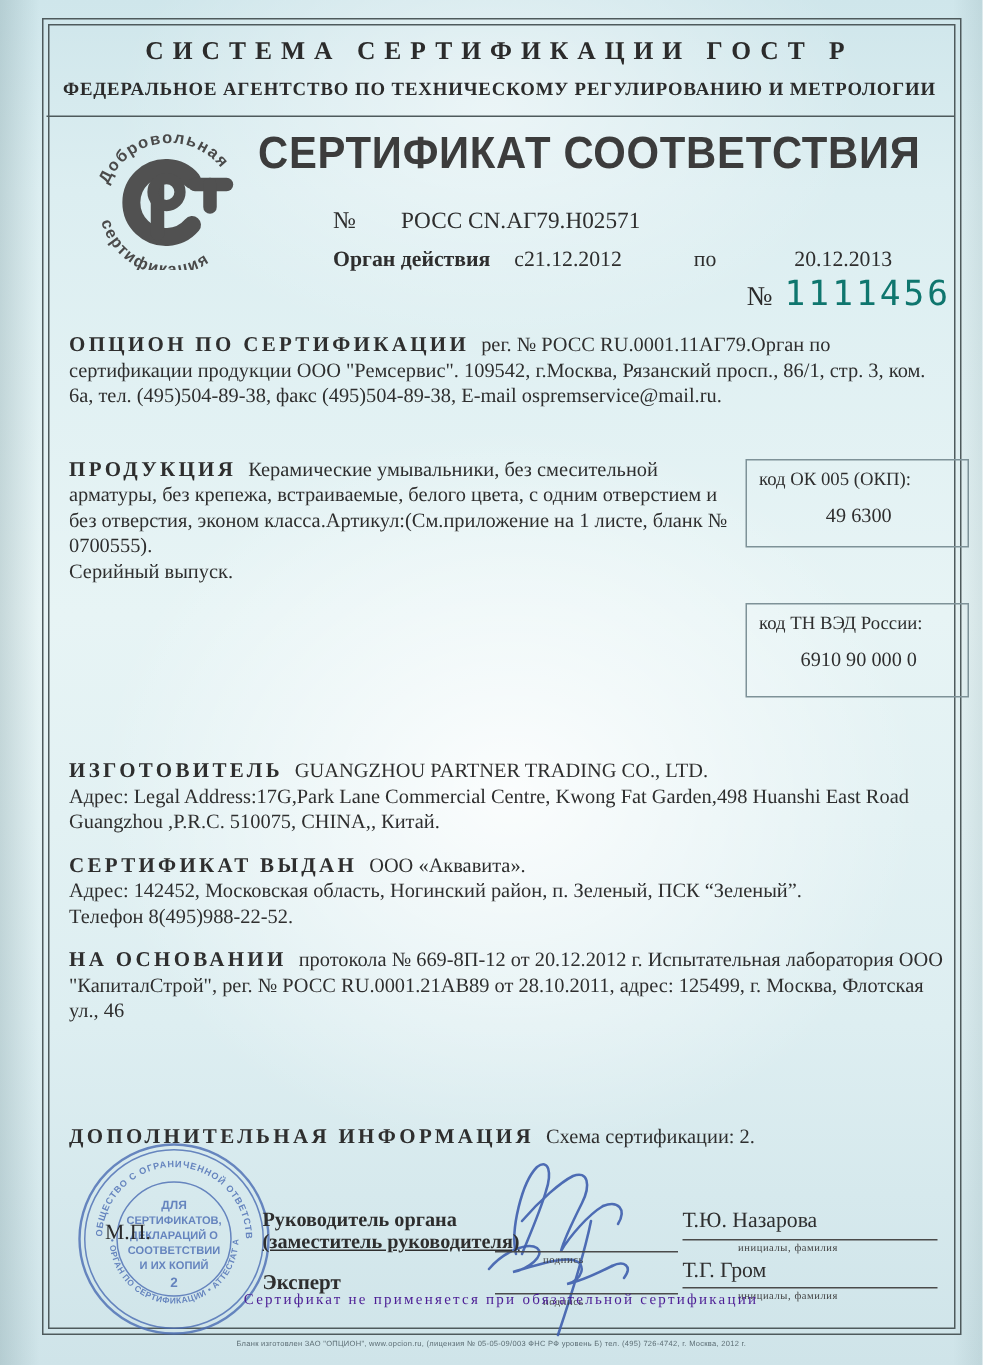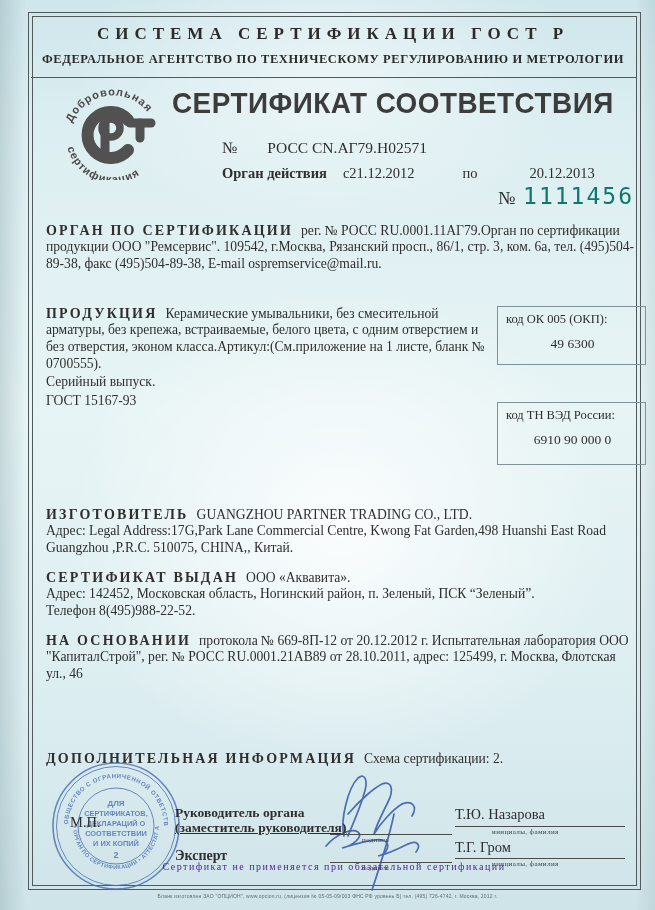--- a/index.html
+++ b/index.html
@@ -118,31 +118,30 @@
 </div>
 
 <div class="abs validity">
   <span class="vlbl">Орган действия</span><span class="c">с</span><span class="d1">21.12.2012</span><span class="po">по</span><span class="d2">20.12.2013</span>
 </div>
 
 <div class="abs blank-no">
   <span class="ns">№</span><span class="digits">1111456</span>
 </div>
 
-<p class="abs para organ"><span class="lbl">ОРГАН ПО СЕРТИФИКАЦИИ</span><span>рег. № РОСС RU.0001.11АГ79.Орган по сертификации продукции ООО "Ремсервис". 109542, г.Москва, Рязанский просп., 86/1, стр. 3, ком. 6а, тел. (495)504-89-38, факс (495)504-89-38, E-mail ospremservice@mail.ru.</span></p>
+<p class="abs para organ"><span class="lbl">ОПЦИОН ПО СЕРТИФИКАЦИИ</span><span>рег. № РОСС RU.0001.11АГ79.Орган по сертификации продукции ООО "Ремсервис". 109542, г.Москва, Рязанский просп., 86/1, стр. 3, ком. 6а, тел. (495)504-89-38, факс (495)504-89-38, E-mail ospremservice@mail.ru.</span></p>
 
 <p class="abs para production"><span class="lbl">ПРОДУКЦИЯ</span><span>Керамические умывальники, без смесительной арматуры, без крепежа, встраиваемые, белого цвета, с одним отверстием и без отверстия, эконом класса.Артикул:(См.приложение на 1 листе, бланк № 0700555).</span><span class="serial" style="display:block">Серийный выпуск.</span></p>
 
 <div class="abs codebox okp">
   <span class="cb-lbl">код ОК 005 (ОКП):</span>
   <span class="cb-val">49 6300</span>
 </div>
 
 <div class="abs conforms">
-  <div class="cval para">ГОСТ 15167-93</div>
 </div>
 
 <div class="abs codebox tnved">
   <span class="cb-lbl">код ТН ВЭД России:</span>
   <span class="cb-val">6910 90 000 0</span>
 </div>
 
 <p class="abs para manufacturer"><span class="lbl">ИЗГОТОВИТЕЛЬ</span><span>GUANGZHOU PARTNER TRADING CO., LTD.</span><br><span>Адрес: Legal Address:17G,Park Lane Commercial Centre, Kwong Fat Garden,498 Huanshi East Road Guangzhou ,P.R.C. 510075, CHINA,, Китай.</span></p>
 
 <p class="abs para issued"><span class="lbl">СЕРТИФИКАТ ВЫДАН</span><span>ООО «Аквавита».</span><br><span>Адрес: 142452, Московская область, Ногинский район, п. Зеленый, ПСК “Зеленый”.</span><br><span>Телефон 8(495)988-22-52.</span></p>

